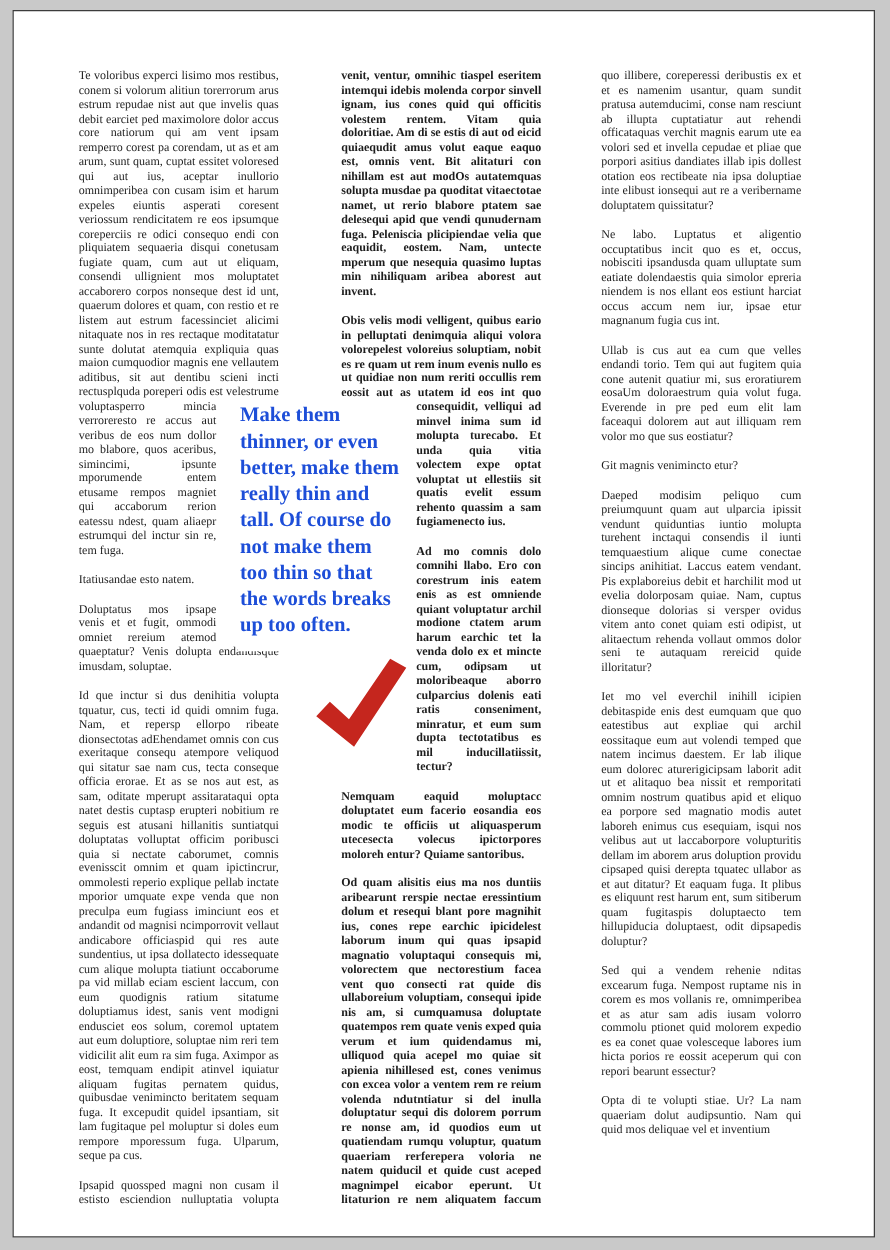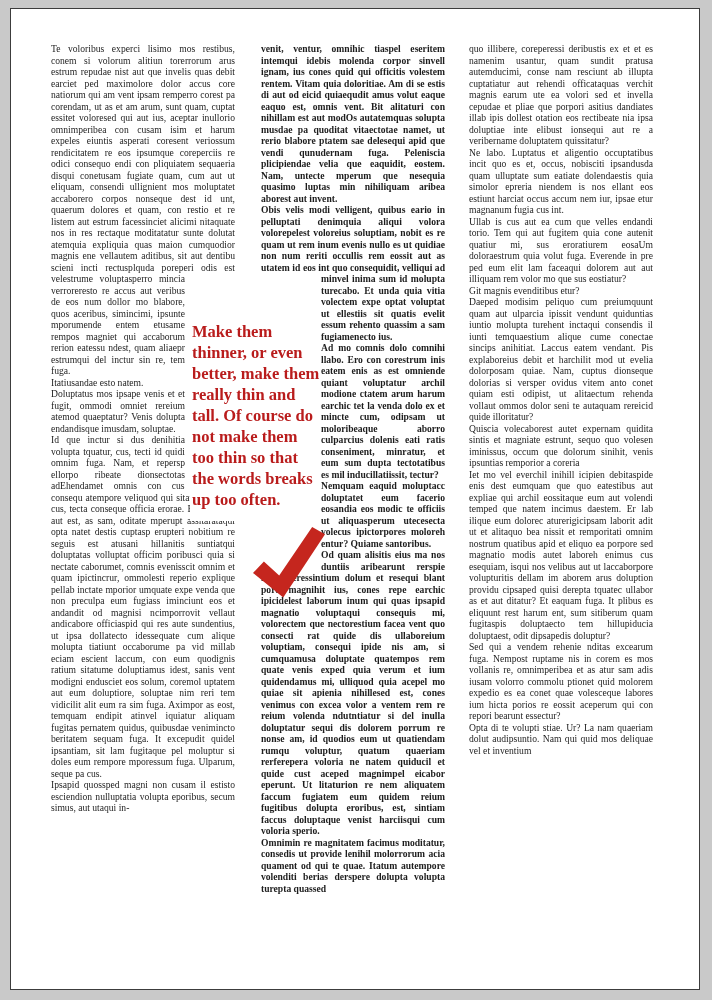--- a/index.html
+++ b/index.html
@@ -13,26 +13,26 @@
     background:#ffffff;border:1px solid #3c3c3c;box-sizing:border-box;
   }
   .col{
     position:absolute;top:34px;width:184px;height:924px;overflow:hidden;
     font-size:9.6px;line-height:11.5px;color:#1d1d1d;
     text-align:justify;
   }
   .col-1{left:40px;}
   .col-2{left:250px;font-weight:bold;}
   .col-3{left:458px;}
-  .para{margin:0;}
+  .para{margin:12px;}
   .spacer-r{float:right;width:50px;height:196px;}
   .spacer-l{float:left;width:60px;height:290px;}
   .annotation{
     position:absolute;left:179px;top:310px;width:128px;min-height:200px;
-    background:#ffffff;color:#b91c1c;z-index:3;
+    background:#ffffff;color:#1d4ed8;z-index:3;
     font-family:"Liberation Serif",serif;font-weight:bold;
     font-size:16.5px;line-height:21px;text-align:left;
     padding:2px 0 0 2px;
   }
   .checkmark{
     position:absolute;left:236px;top:512px;width:86px;height:84px;z-index:4;
   }
   .checkmark svg{width:100%;height:100%;display:block;}
 </style>
 </head>
@@ -58,23 +58,22 @@
     <div class="para">Ad mo comnis dolo comnihi llabo. Ero con corestrum inis eatem enis as est omniende quiant voluptatur archil modione ctatem arum harum earchic tet la venda dolo ex et mincte cum, odipsam ut moloribeaque aborro culparcius dolenis eati ratis conseniment, minratur, et eum sum dupta tectotatibus es mil inducillatiissit, tectur?</div>
     <div class="para">Nemquam eaquid moluptacc doluptatet eum facerio eosandia eos modic te officiis ut aliquasperum utecesecta volecus ipictorpores moloreh entur? Quiame santoribus.</div>
     <div class="para">Od quam alisitis eius ma nos duntiis aribearunt rerspie nectae eressintium dolum et resequi blant pore magnihit ius, cones repe earchic ipicidelest laborum inum qui quas ipsapid magnatio voluptaqui consequis mi, volorectem que nectorestium facea vent quo consecti rat quide dis ullaboreium voluptiam, consequi ipide nis am, si cumquamusa doluptate quatempos rem quate venis exped quia verum et ium quidendamus mi, ulliquod quia acepel mo quiae sit apienia nihillesed est, cones venimus con excea volor a ventem rem re reium volenda ndutntiatur si del inulla doluptatur sequi dis dolorem porrum re nonse am, id quodios eum ut quatiendam rumqu voluptur, quatum quaeriam rerferepera voloria ne natem quiducil et quide cust aceped magnimpel eicabor eperunt. Ut litaturion re nem aliquatem faccum fugiatem eum quidem reium fugitibus dolupta eroribus, est, sintiam faccus doluptaque venist harciisqui cum voloria sperio.</div>
     <div class="para">Omnimin re magnitatem facimus moditatur, consedis ut provide lenihil molorrorum acia quament od qui te quae. Itatum autempore volenditi berias derspere dolupta volupta turepta quassed</div>
   </div>
 
   <div class="col col-3">
       <div class="para">quo illibere, coreperessi deribustis ex et et es namenim usantur, quam sundit pratusa autemducimi, conse nam resciunt ab illupta cuptatiatur aut rehendi officataquas verchit magnis earum ute ea volori sed et invella cepudae et pliae que porpori asitius dandiates illab ipis dollest otation eos rectibeate nia ipsa doluptiae inte elibust ionsequi aut re a veribername doluptatem quissitatur?</div>
       <div class="para">Ne labo. Luptatus et aligentio occuptatibus incit quo es et, occus, nobisciti ipsandusda quam ulluptate sum eatiate dolendaestis quia simolor epreria niendem is nos ellant eos estiunt harciat occus accum nem iur, ipsae etur magnanum fugia cus int.</div>
       <div class="para">Ullab is cus aut ea cum que velles endandi torio. Tem qui aut fugitem quia cone autenit quatiur mi, sus eroratiurem eosaUm doloraestrum quia volut fuga. Everende in pre ped eum elit lam faceaqui dolorem aut aut illiquam rem volor mo que sus eostiatur?</div>
-      <div class="para">Git magnis evenditibus etur?</div>
+      <div class="para">Git magnis venimincto etur?</div>
       <div class="para">Daeped modisim peliquo cum preiumquunt quam aut ulparcia ipissit vendunt quiduntias iuntio molupta turehent inctaqui consendis il iunti temquaestium alique cume conectae sincips anihitiat. Laccus eatem vendant. Pis explaboreius debit et harchilit mod ut evelia dolorposam quiae. Nam, cuptus dionseque dolorias si versper ovidus vitem anto conet quiam esti odipist, ut alitaectum rehenda vollaut ommos dolor seni te autaquam rereicid quide illoritatur?</div>
-      <div class="para">Quiscia volecaborest autet expernam quidita sintis et magniate estrunt, sequo quo volesen iminissus, occum que dolorum sinihit, venis ipsuntias remporior a coreria</div>
       <div class="para">Iet mo vel everchil inihill icipien debitaspide enis dest eumquam que quo eatestibus aut expliae qui archil eossitaque eum aut volendi temped que natem incimus daestem. Er lab ilique eum dolorec aturerigicipsam laborit adit ut et alitaquo bea nissit et remporitati omnim nostrum quatibus apid et eliquo ea porpore sed magnatio modis autet laboreh enimus cus esequiam, isqui nos velibus aut ut laccaborpore volupturitis dellam im aborem arus doluption providu cipsaped quisi derepta tquatec ullabor as et aut ditatur? Et eaquam fuga. It plibus es eliquunt rest harum ent, sum sitiberum quam fugitaspis doluptaecto tem hillupiducia doluptaest, odit dipsapedis doluptur?</div>
       <div class="para">Sed qui a vendem rehenie nditas excearum fuga. Nempost ruptame nis in corem es mos vollanis re, omnimperibea et as atur sam adis iusam volorro commolu ptionet quid molorem expedio es ea conet quae volesceque labores ium hicta porios re eossit aceperum qui con repori bearunt essectur?</div>
       <div class="para">Opta di te volupti stiae. Ur? La nam quaeriam dolut audipsuntio. Nam qui quid mos deliquae vel et inventium</div>
     </div>
 
   <div class="annotation">Make them thinner, or even better, make them really thin and tall. Of course do not make them too thin so that the words breaks up too often.</div>
 
   <div class="checkmark">
     <svg viewBox="0 0 100 90" xmlns="http://www.w3.org/2000/svg" aria-hidden="true">
       <path d="M38 84 L6 52 L20 40 L36 58 L80 6 L94 16 Z" fill="#c5261e" transform="rotate(-6 50 45)"></path>

